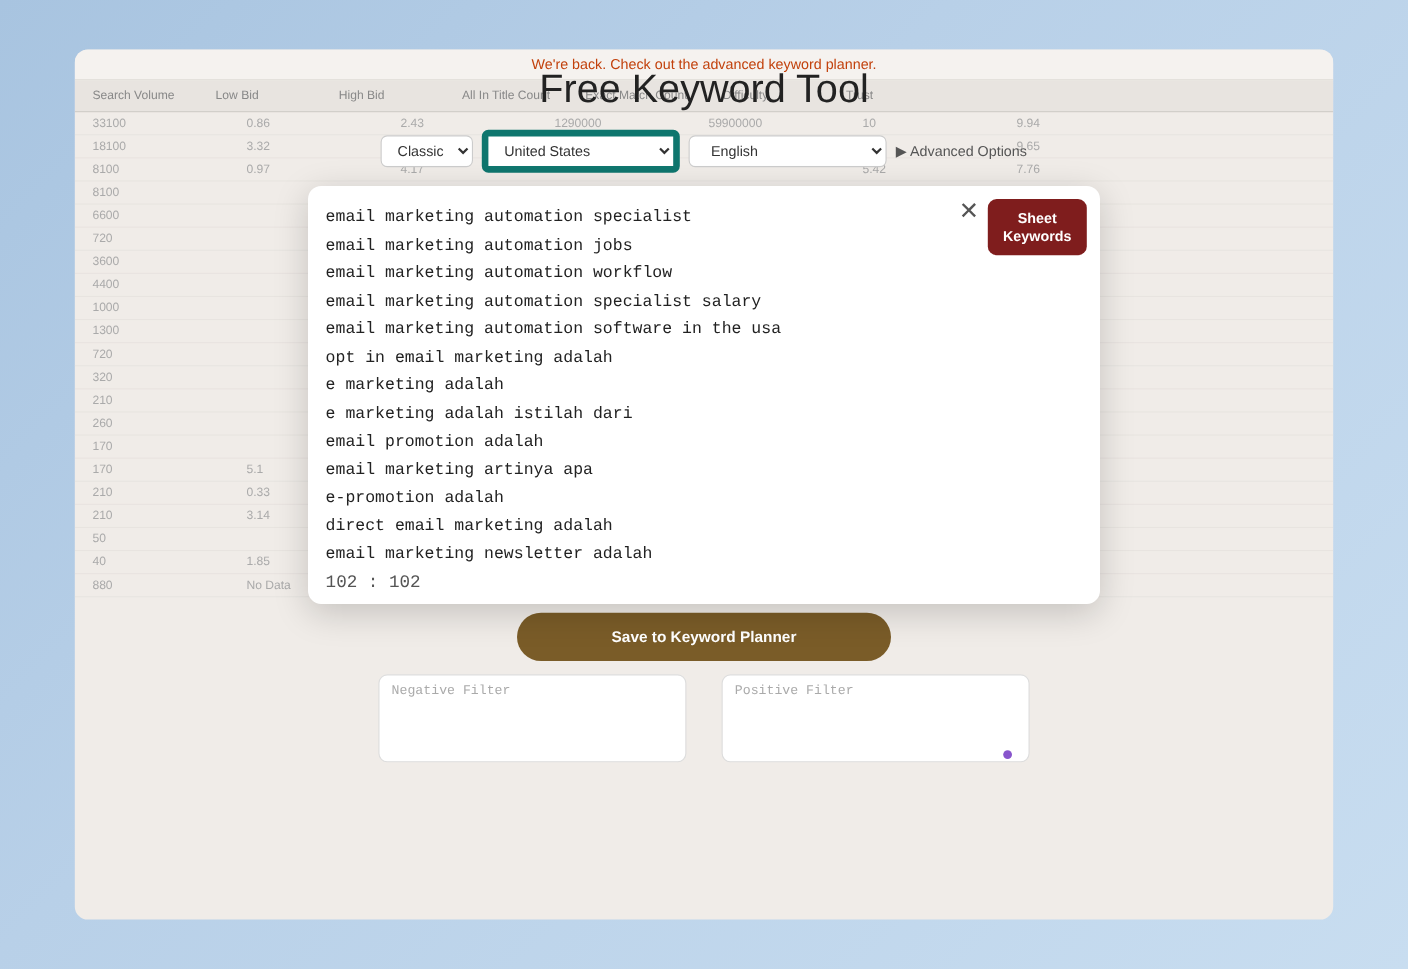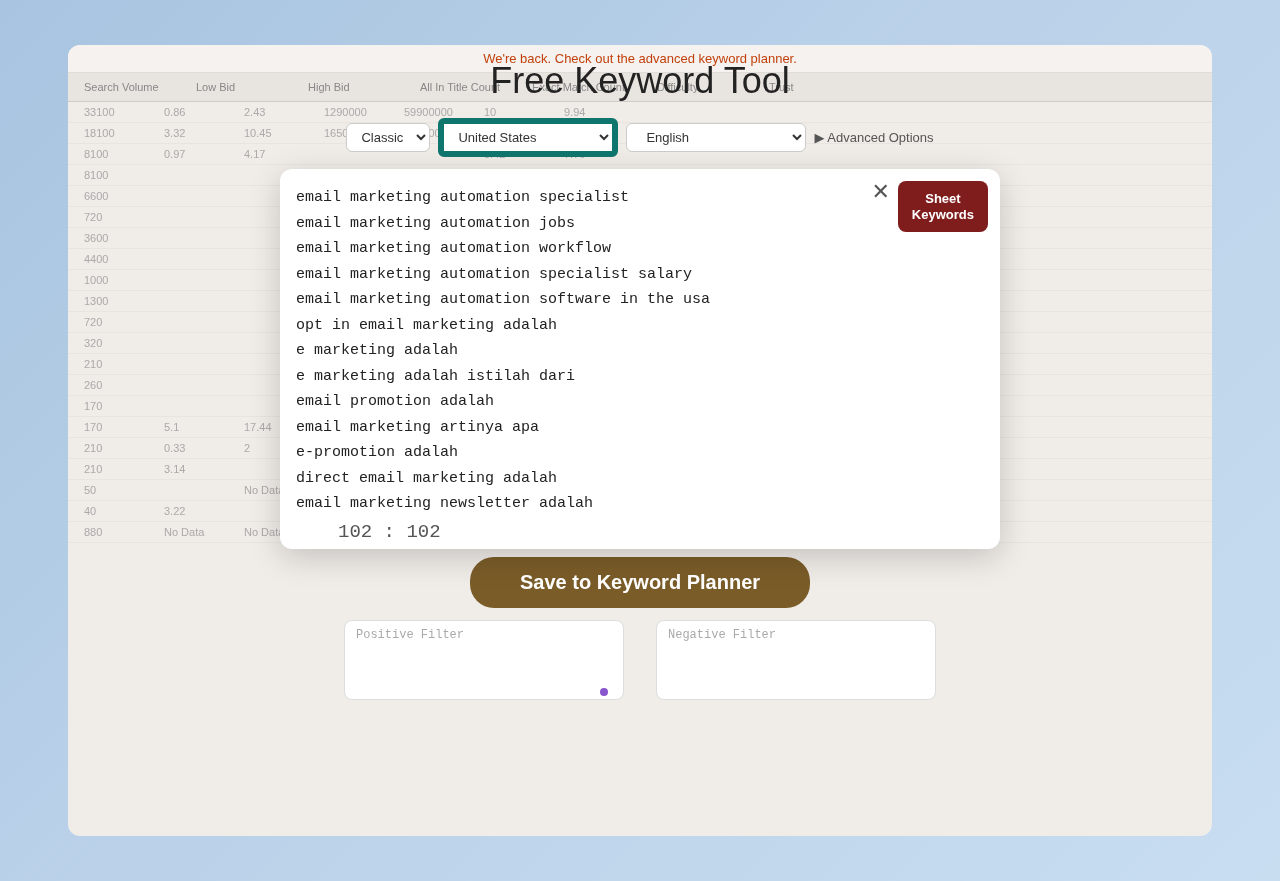--- a/index.html
+++ b/index.html
@@ -37,20 +37,21 @@
       font-size: 11px;
       color: #888;
       font-weight: 500;
       white-space: nowrap;
       min-width: 80px;
     }
 
     .bg-row {
       display: flex;
       padding: 4px 16px;
+      gap: 60px;
       border-bottom: 1px solid #e8e4e0;
     }
 
     .bg-cell {
       font-size: 11px;
       color: #aaa;
       min-width: 80px;
     }
 
     .notice-bar {
@@ -178,43 +179,42 @@
 
     .keyword-list {
       font-family: 'Courier New', Courier, monospace;
       font-size: 15px;
       line-height: 1.7;
       color: #222;
       white-space: pre-wrap;
     }
 
     .keyword-count {
-      font-size: 19px;
+      font-size: 16px;
       color: #555;
       margin-top: 4px;
       font-family: 'Courier New', Courier, monospace;
-      margin-left: 42px;
     }
 
     
     .bottom-section {
       width: 720px;
       display: flex;
       flex-direction: column;
       align-items: center;
       margin-top: 8px;
     }
 
     .save-btn {
       background: #7a5c28;
       color: white;
       border: none;
       border-radius: 24px;
       padding: 14px 48px;
-      font-size: 20px;
+      font-size: 14px;
       font-weight: 600;
       cursor: pointer;
       margin-bottom: 12px;
       width: 340px;
     }
 
     .filter-row {
       display: flex;
       gap: 32px;
       width: 100%;
@@ -442,21 +442,21 @@
         <span class="bg-cell">50</span>
         <span class="bg-cell"></span>
         <span class="bg-cell">No Data</span>
         <span class="bg-cell"></span>
         <span class="bg-cell"></span>
         <span class="bg-cell">4.79</span>
         <span class="bg-cell">9.1</span>
       </div>
     <div class="bg-row">
         <span class="bg-cell">40</span>
-        <span class="bg-cell">3.22</span>
+        <span class="bg-cell">1.85</span>
         <span class="bg-cell"></span>
         <span class="bg-cell"></span>
         <span class="bg-cell"></span>
         <span class="bg-cell">4.70</span>
         <span class="bg-cell">9.47</span>
       </div>
     <div class="bg-row">
         <span class="bg-cell">880</span>
         <span class="bg-cell">No Data</span>
         <span class="bg-cell">No Data</span>
@@ -506,23 +506,23 @@
 direct email marketing adalah
 email marketing newsletter adalah</div>
     </div>
     <div class="keyword-count">102 : 102</div>
   </div>
 
   <div class="bottom-section">
     <button class="save-btn">Save to Keyword Planner</button>
     <div class="filter-row">
       <div class="filter-box">
+        <span class="filter-label">Negative Filter</span>
+        <textarea class="filter-textarea" style=""></textarea>
+      </div>
+      <div class="filter-box">
         <span class="filter-label">Positive Filter</span>
         <textarea class="filter-textarea" style=""></textarea>
         <div class="purple-dot"></div>
       </div>
-      <div class="filter-box">
-        <span class="filter-label">Negative Filter</span>
-        <textarea class="filter-textarea" style=""></textarea>
-      </div>
     </div>
   </div>
 </div>
 
 </body></html>

